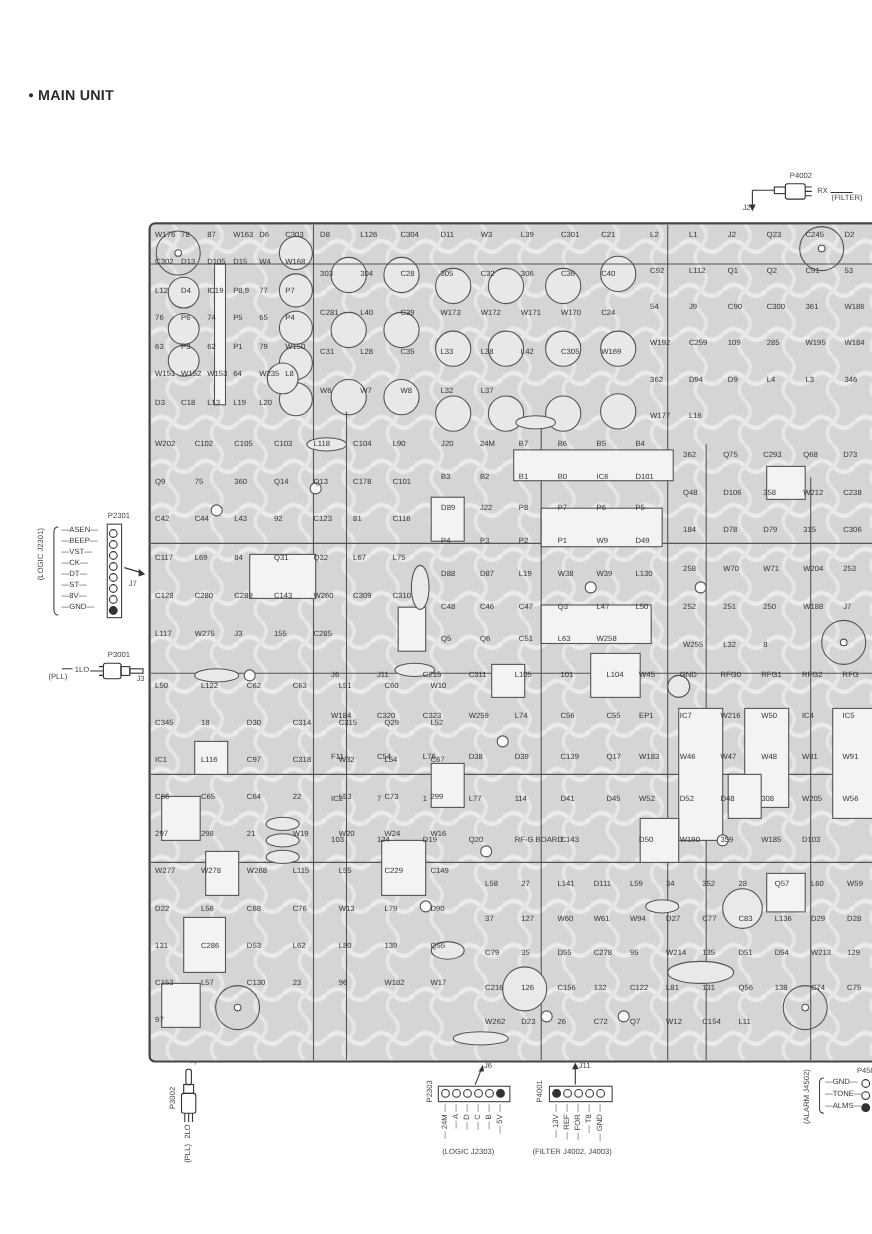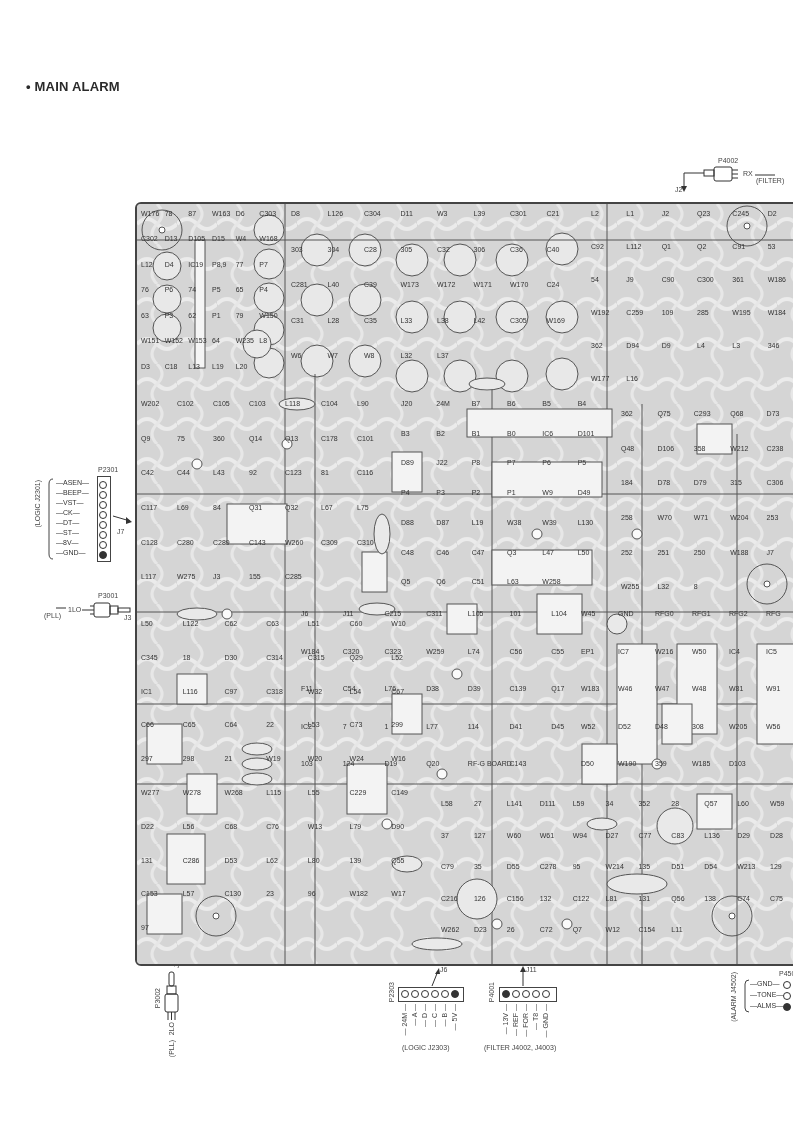--- a/index.html
+++ b/index.html
@@ -14,21 +14,21 @@
   .ann { position:absolute; font-size:7px; color:#444; white-space:nowrap; font-family:"Liberation Sans", sans-serif; }
   .vert { writing-mode:vertical-rl; transform:rotate(180deg); }
   .conn-box { position:absolute; border:1px solid #444; background:#fff; }
   .pin { position:absolute; width:6px; height:6px; border:1px solid #333; border-radius:50%; background:#fff; }
   .pin.filled { background:#333; }
   .pinrow { position:absolute; font-size:7px; color:#333; white-space:nowrap; }
 </style>
 </head>
 <body>
 
-<div class="title">• MAIN ALARM</div>
+<div class="title">• MAIN UNIT</div>
 
 <div>
   <span class="ann" style="left:718px;top:157px;">P4002</span>
   <svg style="position:absolute;left:680px;top:165px;" width="113" height="30">
     <line x1="4" y1="8" x2="4" y2="24" stroke="#333" stroke-width="1"></line>
     <polygon points="1,21 7,21 4,27" fill="#333"></polygon>
     <line x1="4" y1="8" x2="24" y2="8" stroke="#333"></line>
     <rect x="24" y="5" width="10" height="6" fill="none" stroke="#333"></rect>
     <rect x="34" y="2" width="18" height="14" rx="2" fill="none" stroke="#333"></rect>
     <line x1="52" y1="5" x2="58" y2="5" stroke="#333"></line>

